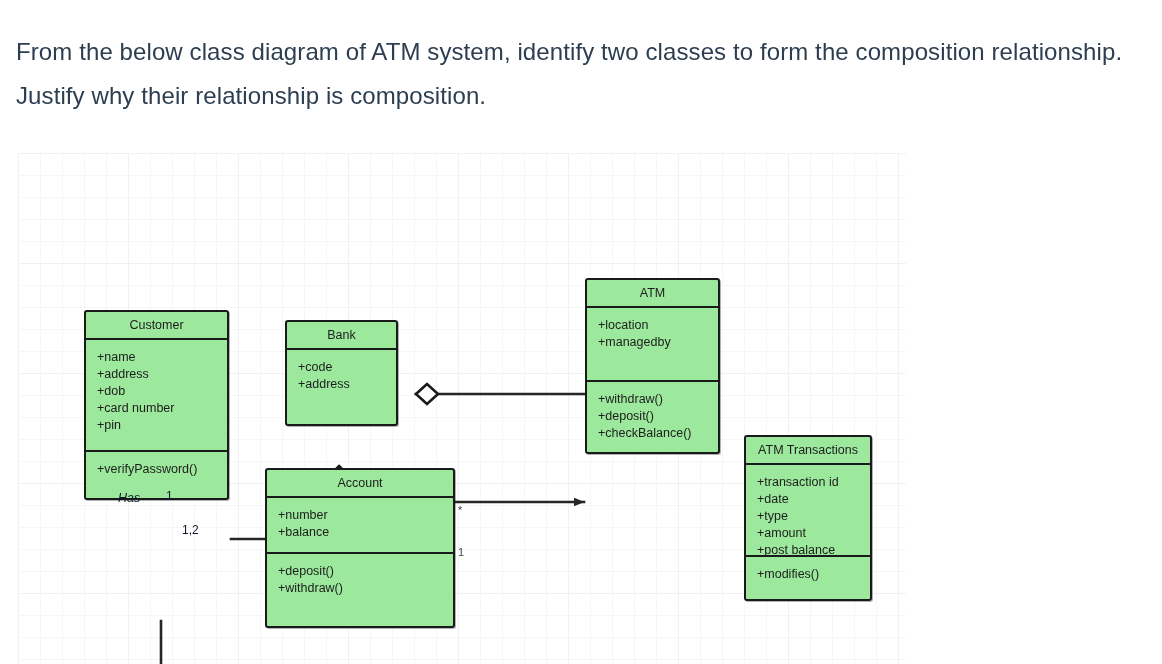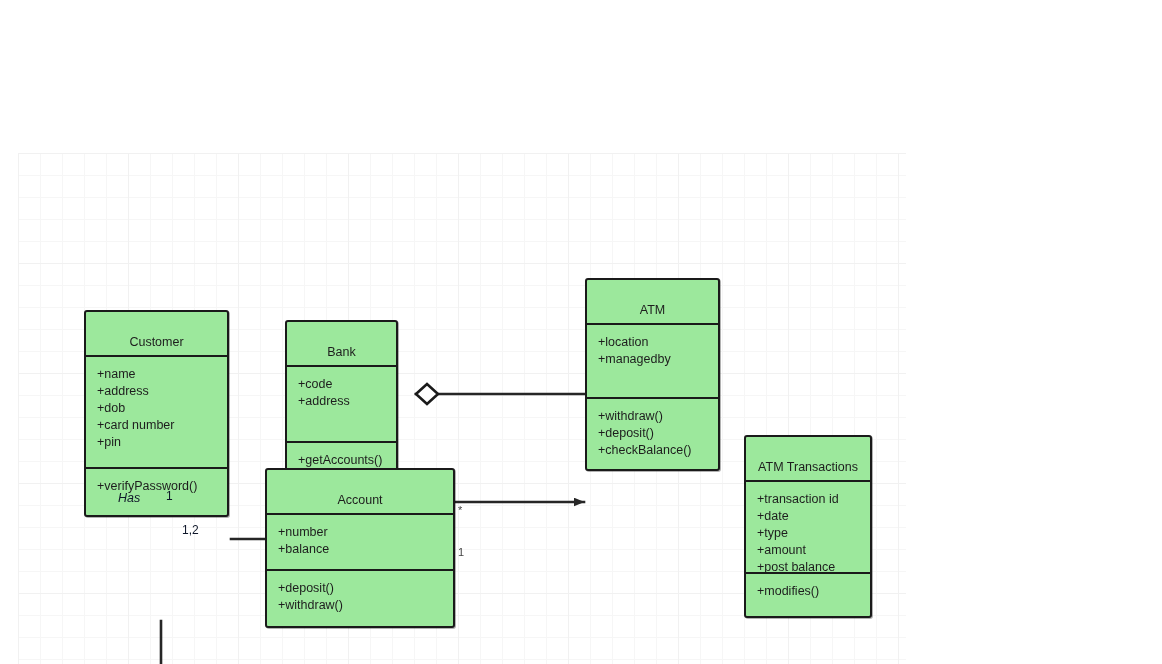--- a/index.html
+++ b/index.html
@@ -51,21 +51,21 @@
     border: 2px solid #1a1a1a;
     border-radius: 3px;
     box-shadow: 1px 1px 0 rgba(0,0,0,0.30);
     font-family: "Liberation Sans", sans-serif;
     color: #1d1d1d;
     overflow: hidden;
   }
   .uml .title {
     text-align: center;
     font-size: 12.5px;
-    padding: 23px 4px 6px 4px;
+    padding: 6px 4px 6px 4px;
     border-bottom: 2px solid #1a1a1a;
     white-space: nowrap;
   }
   .uml .compartment {
     padding: 9px 9px 7px 11px;
     font-size: 12.5px;
     line-height: 17px;
   }
   .uml .compartment.ops { border-top: 2px solid #1a1a1a; }
   .uml .row { white-space: nowrap; }
@@ -80,20 +80,24 @@
     background: transparent;
   }
   .elabel.ital { font-style: italic; font-size: 12.5px; }
   .elabel.small { font-size: 11px; color: #444; }
 </style>
 </head>
 <body>
 
 <div id="root">
 
+  <div class="question">
+    <span>From the below class diagram of ATM system,  identify two classes to form the</span>
+    <span>composition relationship. Justify why their relationship is composition.</span>
+  </div>
 
   <div id="canvas">
 
     <div id="grid"></div>
 
     <svg id="edges" viewBox="0 0 1162 524" width="1162" height="524">
       <defs>
         <marker id="arrowFilled" markerWidth="11" markerHeight="9" refX="10.5" refY="4.5" orient="auto" markerUnits="userSpaceOnUse">
           <path d="M0,0 L11,4.5 L0,9 z" fill="#262626"></path>
         </marker>
@@ -115,23 +119,20 @@
       <polygon points="416,254 427,244 438,254 427,264" fill="#ffffff" stroke="#1a1a1a" stroke-width="2.6"></polygon>
 
       <polygon points="339,326 350,337 339,348 328,337" fill="#ffffff" stroke="#1a1a1a" stroke-width="2.6"></polygon>
     </svg>
 
     <div class="uml" style="left:285px; top:180px; width:113px;">
       <div class="title">Bank</div>
       <div class="compartment attrs" style="height:74px;">
         <div class="row">+code</div>
         <div class="row">+address</div>
-      </div>
-      <div class="compartment ops" style="height:48px;">
-        <div class="row">+getAccounts()</div>
       </div>
     </div>
 
     <div class="uml" style="left:84px; top:170px; width:145px;">
       <div class="title">Customer</div>
       <div class="compartment attrs" style="height:110px;">
         <div class="row">+name</div>
         <div class="row">+address</div>
         <div class="row">+dob</div>
         <div class="row">+card number</div>

